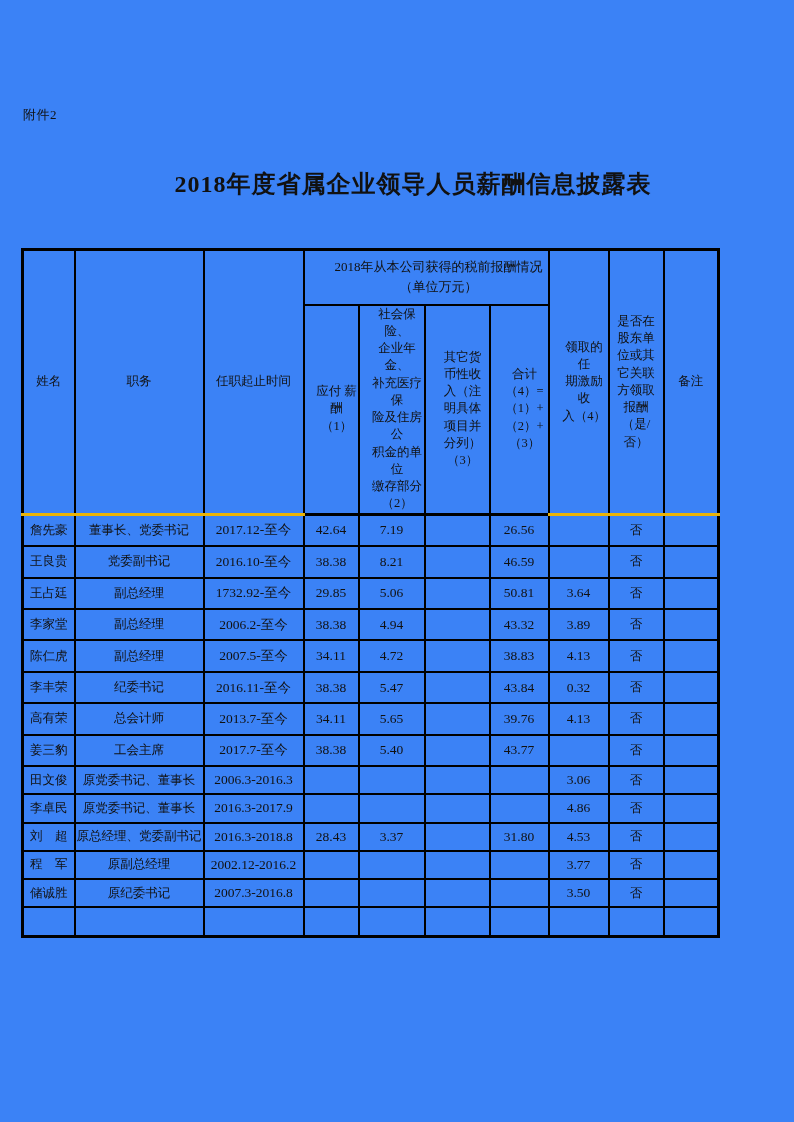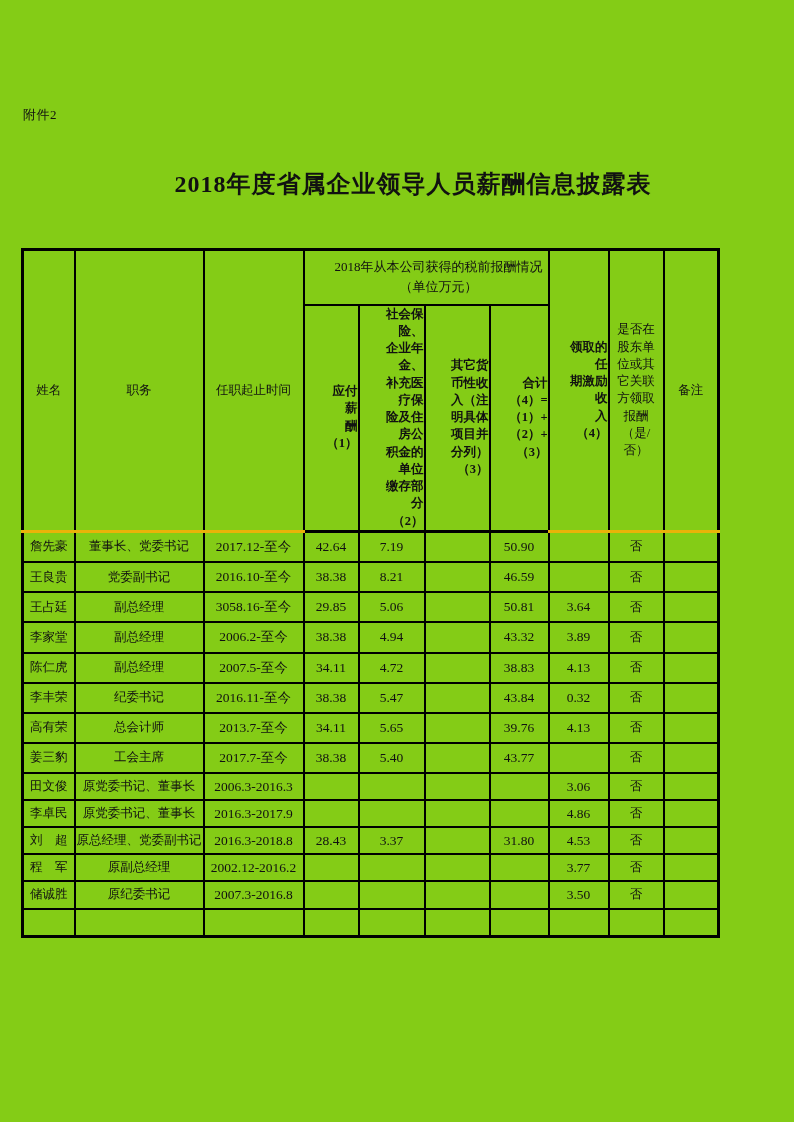--- a/index.html
+++ b/index.html
@@ -6,21 +6,21 @@
     margin: 0;
     padding: 0;
     background: #ffffff;
     color: #111111;
     font-family: "Liberation Serif", "DejaVu Serif", serif;
   }
   .page {
     position: relative;
     width: 794px;
     height: 1122px;
-    background: #84cc16;
+    background: #3b82f6;
     overflow: hidden;
   }
   .attachment {
     position: absolute;
     left: 23px;
     top: 106px;
     font-size: 13px;
     letter-spacing: 0.5px;
   }
   .title {
@@ -61,23 +61,22 @@
     font-size: 12.5px;
     line-height: 1.38;
     white-space: pre-line;
   }
   th.group {
     font-size: 13px;
     line-height: 1.55;
     padding-left: 25px;
   }
   th.hl {
-    text-align: right;
-    padding-left: 17px;
-    font-weight: bold;
+    text-align: center;
+    padding-left: 11px;
   }
   td.cjk {
     font-size: 12.5px;
     line-height: 1.2;
   }
   td.num {
     font-size: 13.5px;
     font-family: "Liberation Serif", "DejaVu Serif", serif;
   }
   td:empty::after { content: "\00a0"; }
@@ -150,41 +149,41 @@
       </tr>
     </thead>
     <tbody id="salary-body">
         <tr>
           <td class="cjk">詹先豪</td>
           <td class="cjk">董事长、党委书记</td>
           <td class="num">2017.12-至今</td>
           <td class="num">42.64</td>
           <td class="num">7.19</td>
           <td class="num"></td>
-          <td class="num">50.90</td>
+          <td class="num">26.56</td>
           <td class="num"></td>
           <td class="cjk">否</td>
           <td class="cjk"></td>
         </tr>
         <tr>
           <td class="cjk">王良贵</td>
           <td class="cjk">党委副书记</td>
           <td class="num">2016.10-至今</td>
           <td class="num">38.38</td>
           <td class="num">8.21</td>
           <td class="num"></td>
           <td class="num">46.59</td>
           <td class="num"></td>
           <td class="cjk">否</td>
           <td class="cjk"></td>
         </tr>
         <tr>
           <td class="cjk">王占廷</td>
           <td class="cjk">副总经理</td>
-          <td class="num">3058.16-至今</td>
+          <td class="num">1732.92-至今</td>
           <td class="num">29.85</td>
           <td class="num">5.06</td>
           <td class="num"></td>
           <td class="num">50.81</td>
           <td class="num">3.64</td>
           <td class="cjk">否</td>
           <td class="cjk"></td>
         </tr>
         <tr>
           <td class="cjk">李家堂</td>

